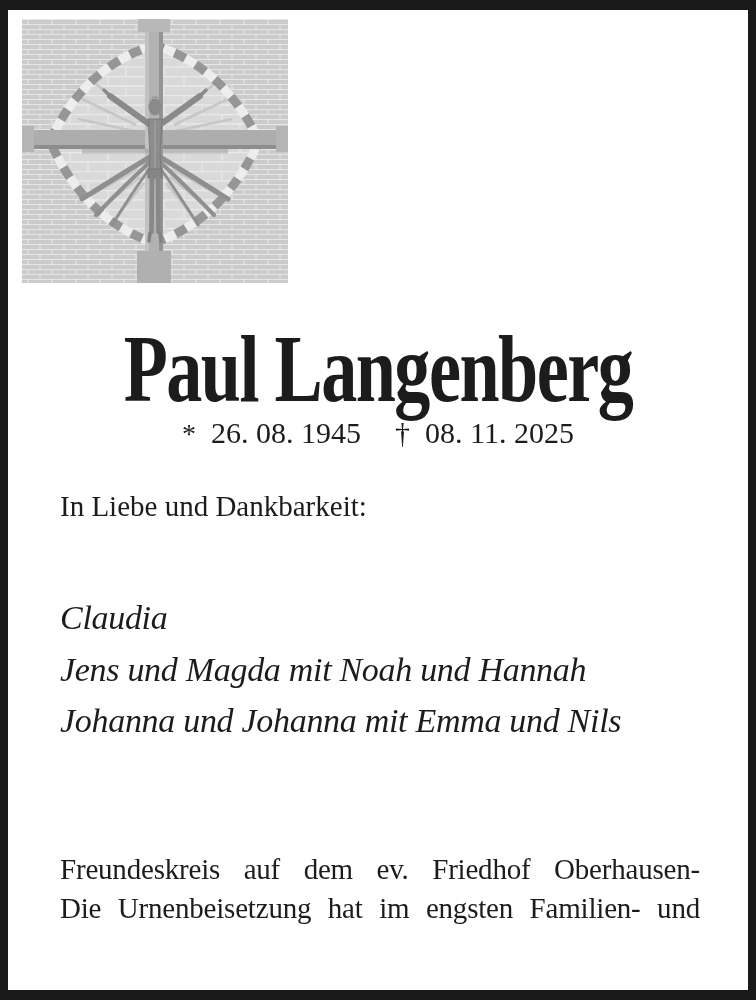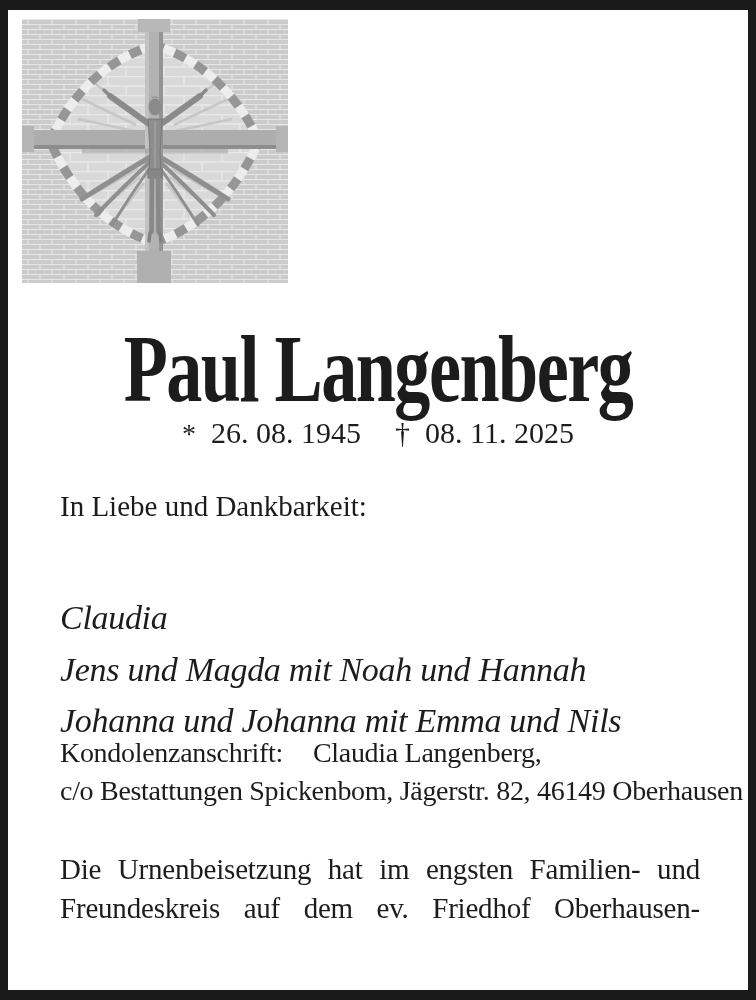--- a/index.html
+++ b/index.html
@@ -205,26 +205,20 @@
     </div>
 
     <div class="tribute-line">In Liebe und Dankbarkeit:</div>
 
     <div class="mourners">
       <div>Claudia</div>
       <div>Jens und Magda mit Noah und Hannah</div>
       <div>Johanna und Johanna mit Emma und Nils</div>
     </div>
 
-    <div class="condolence">
-      <div>
-        <span>Kondolenzanschrift:</span><span class="cond-name">Claudia Langenberg,</span>
-      </div>
-      <div>c/o Bestattungen Spickenbom, Jägerstr. 82, 46149 Oberhausen</div>
-    </div>
 
     <div class="burial">
+      <div class="just">Freundeskreis auf dem ev. Friedhof Oberhausen-</div>
       <div class="just">Die Urnenbeisetzung hat im engsten Familien- und</div>
-      <div class="just">Freundeskreis auf dem ev. Friedhof Oberhausen-</div>
     </div>
 
   </div>
 </div>
 
 </body></html>

